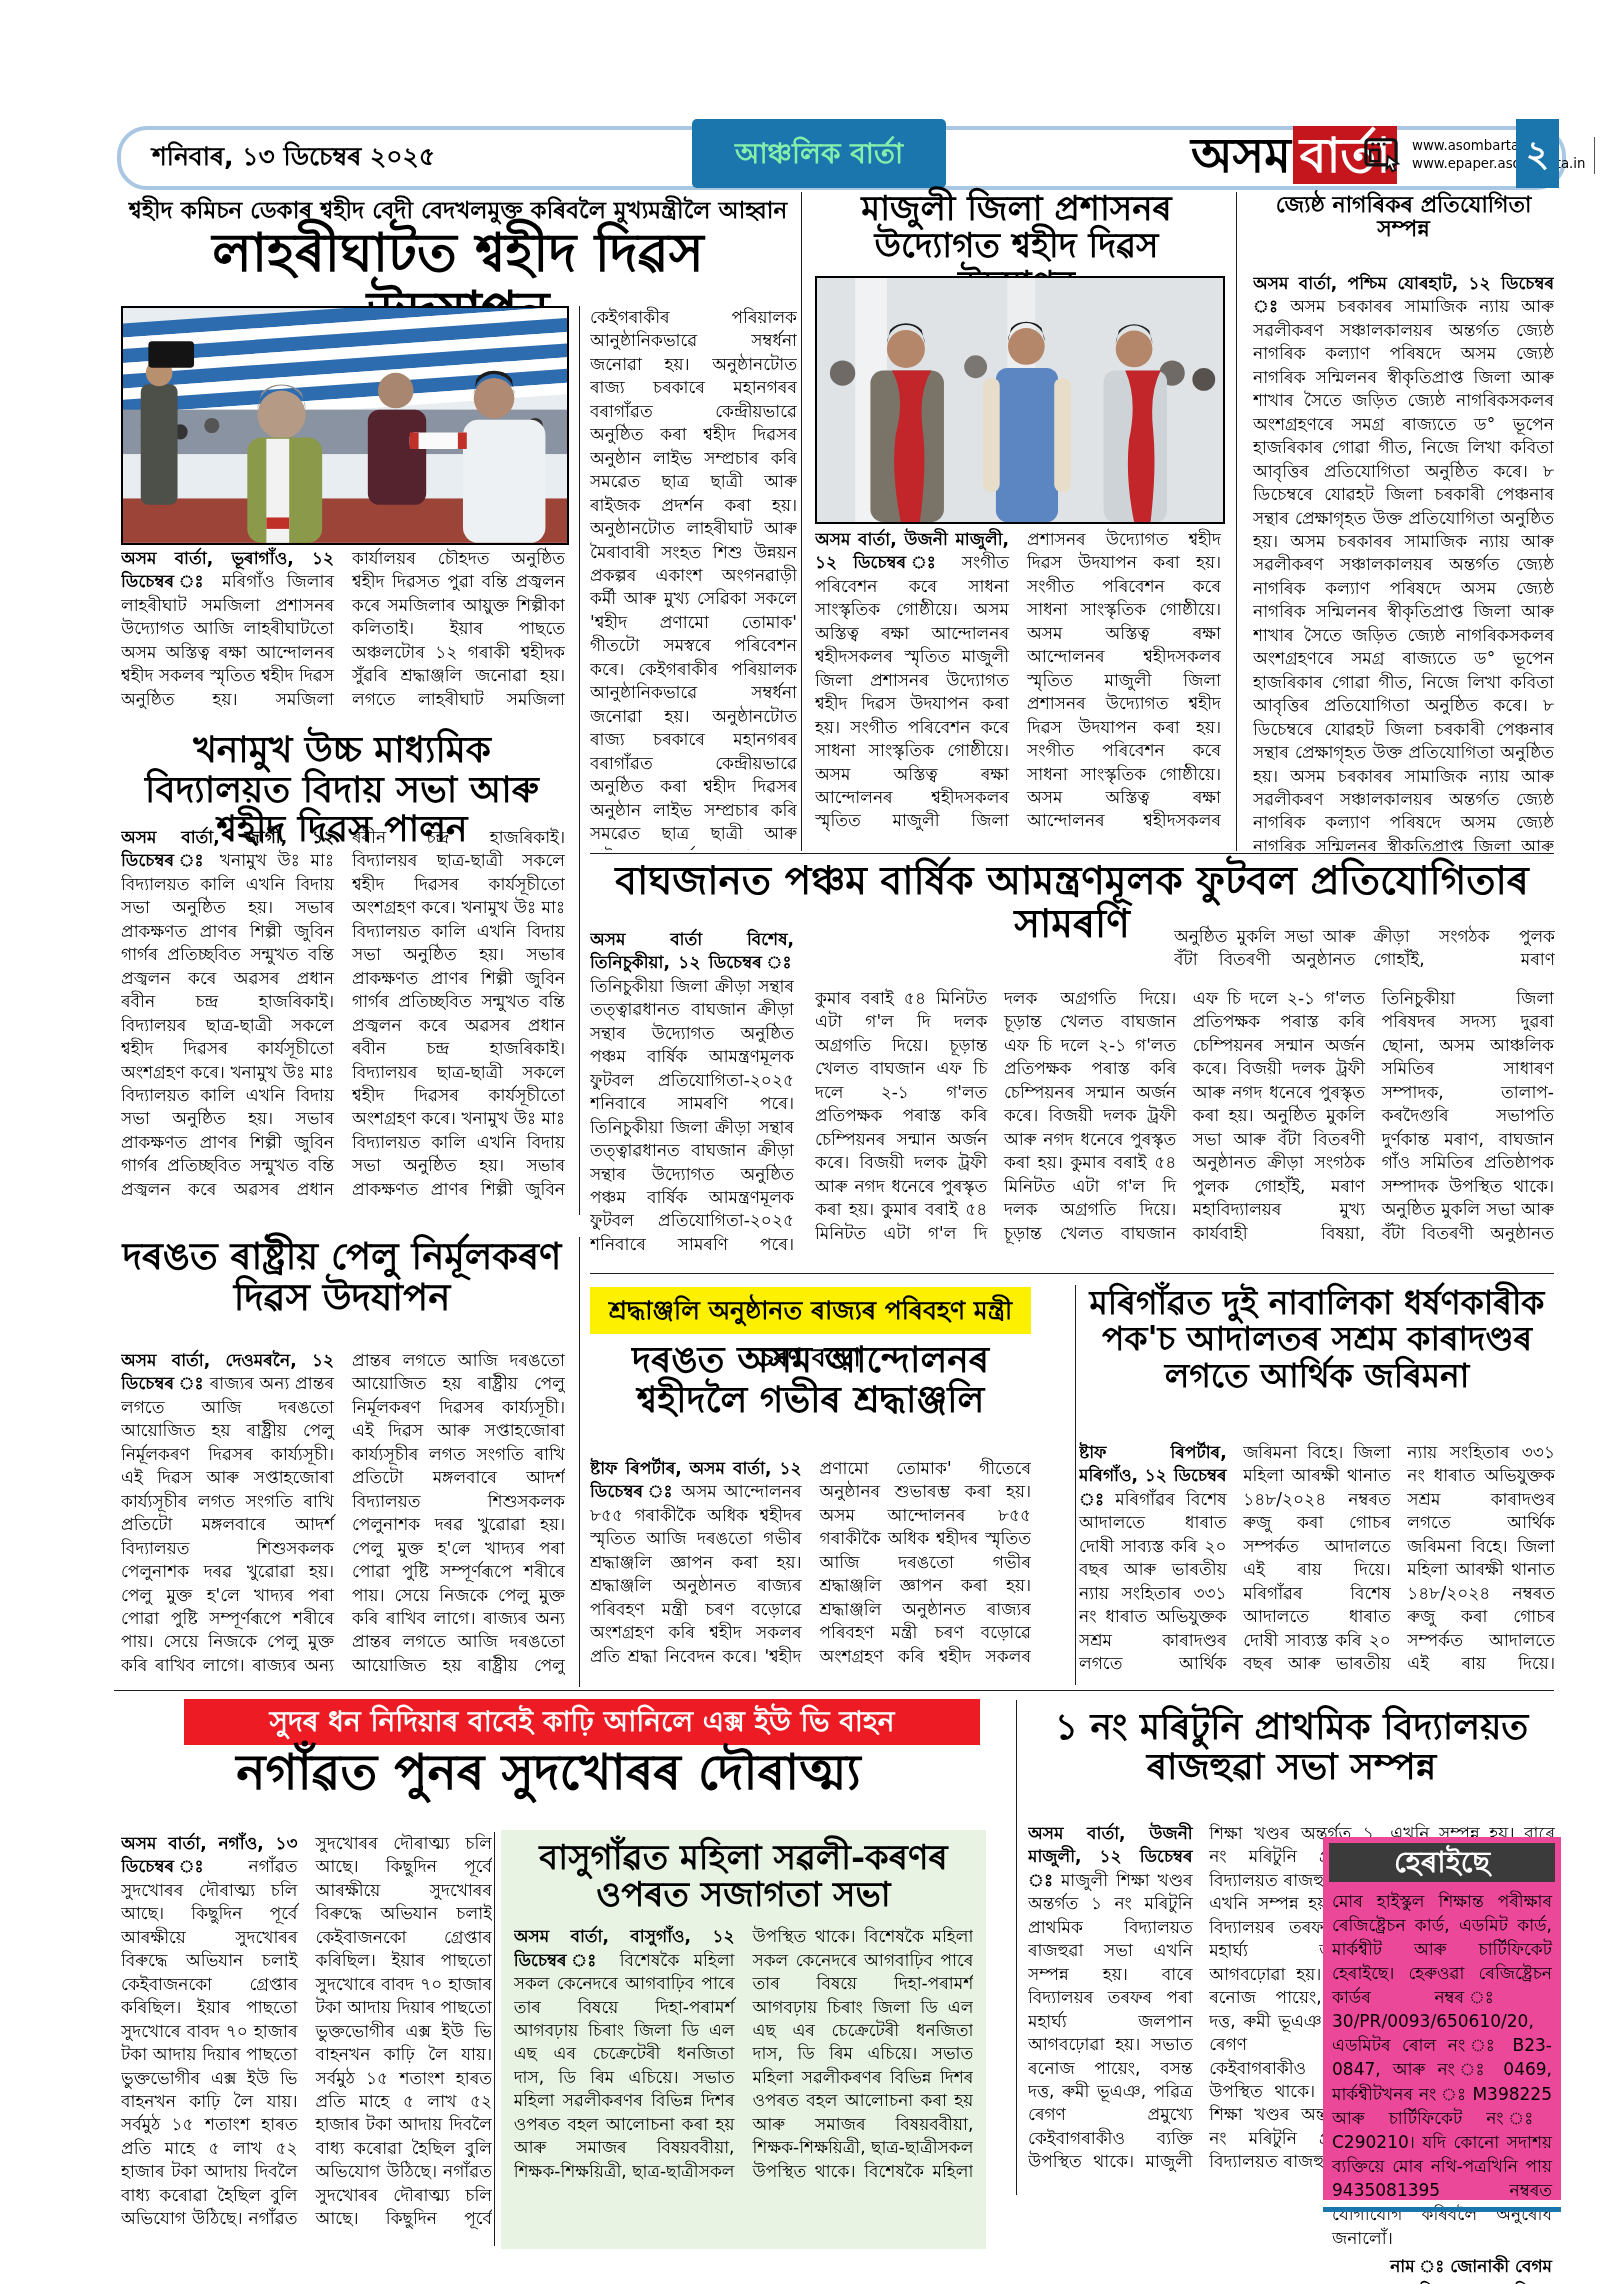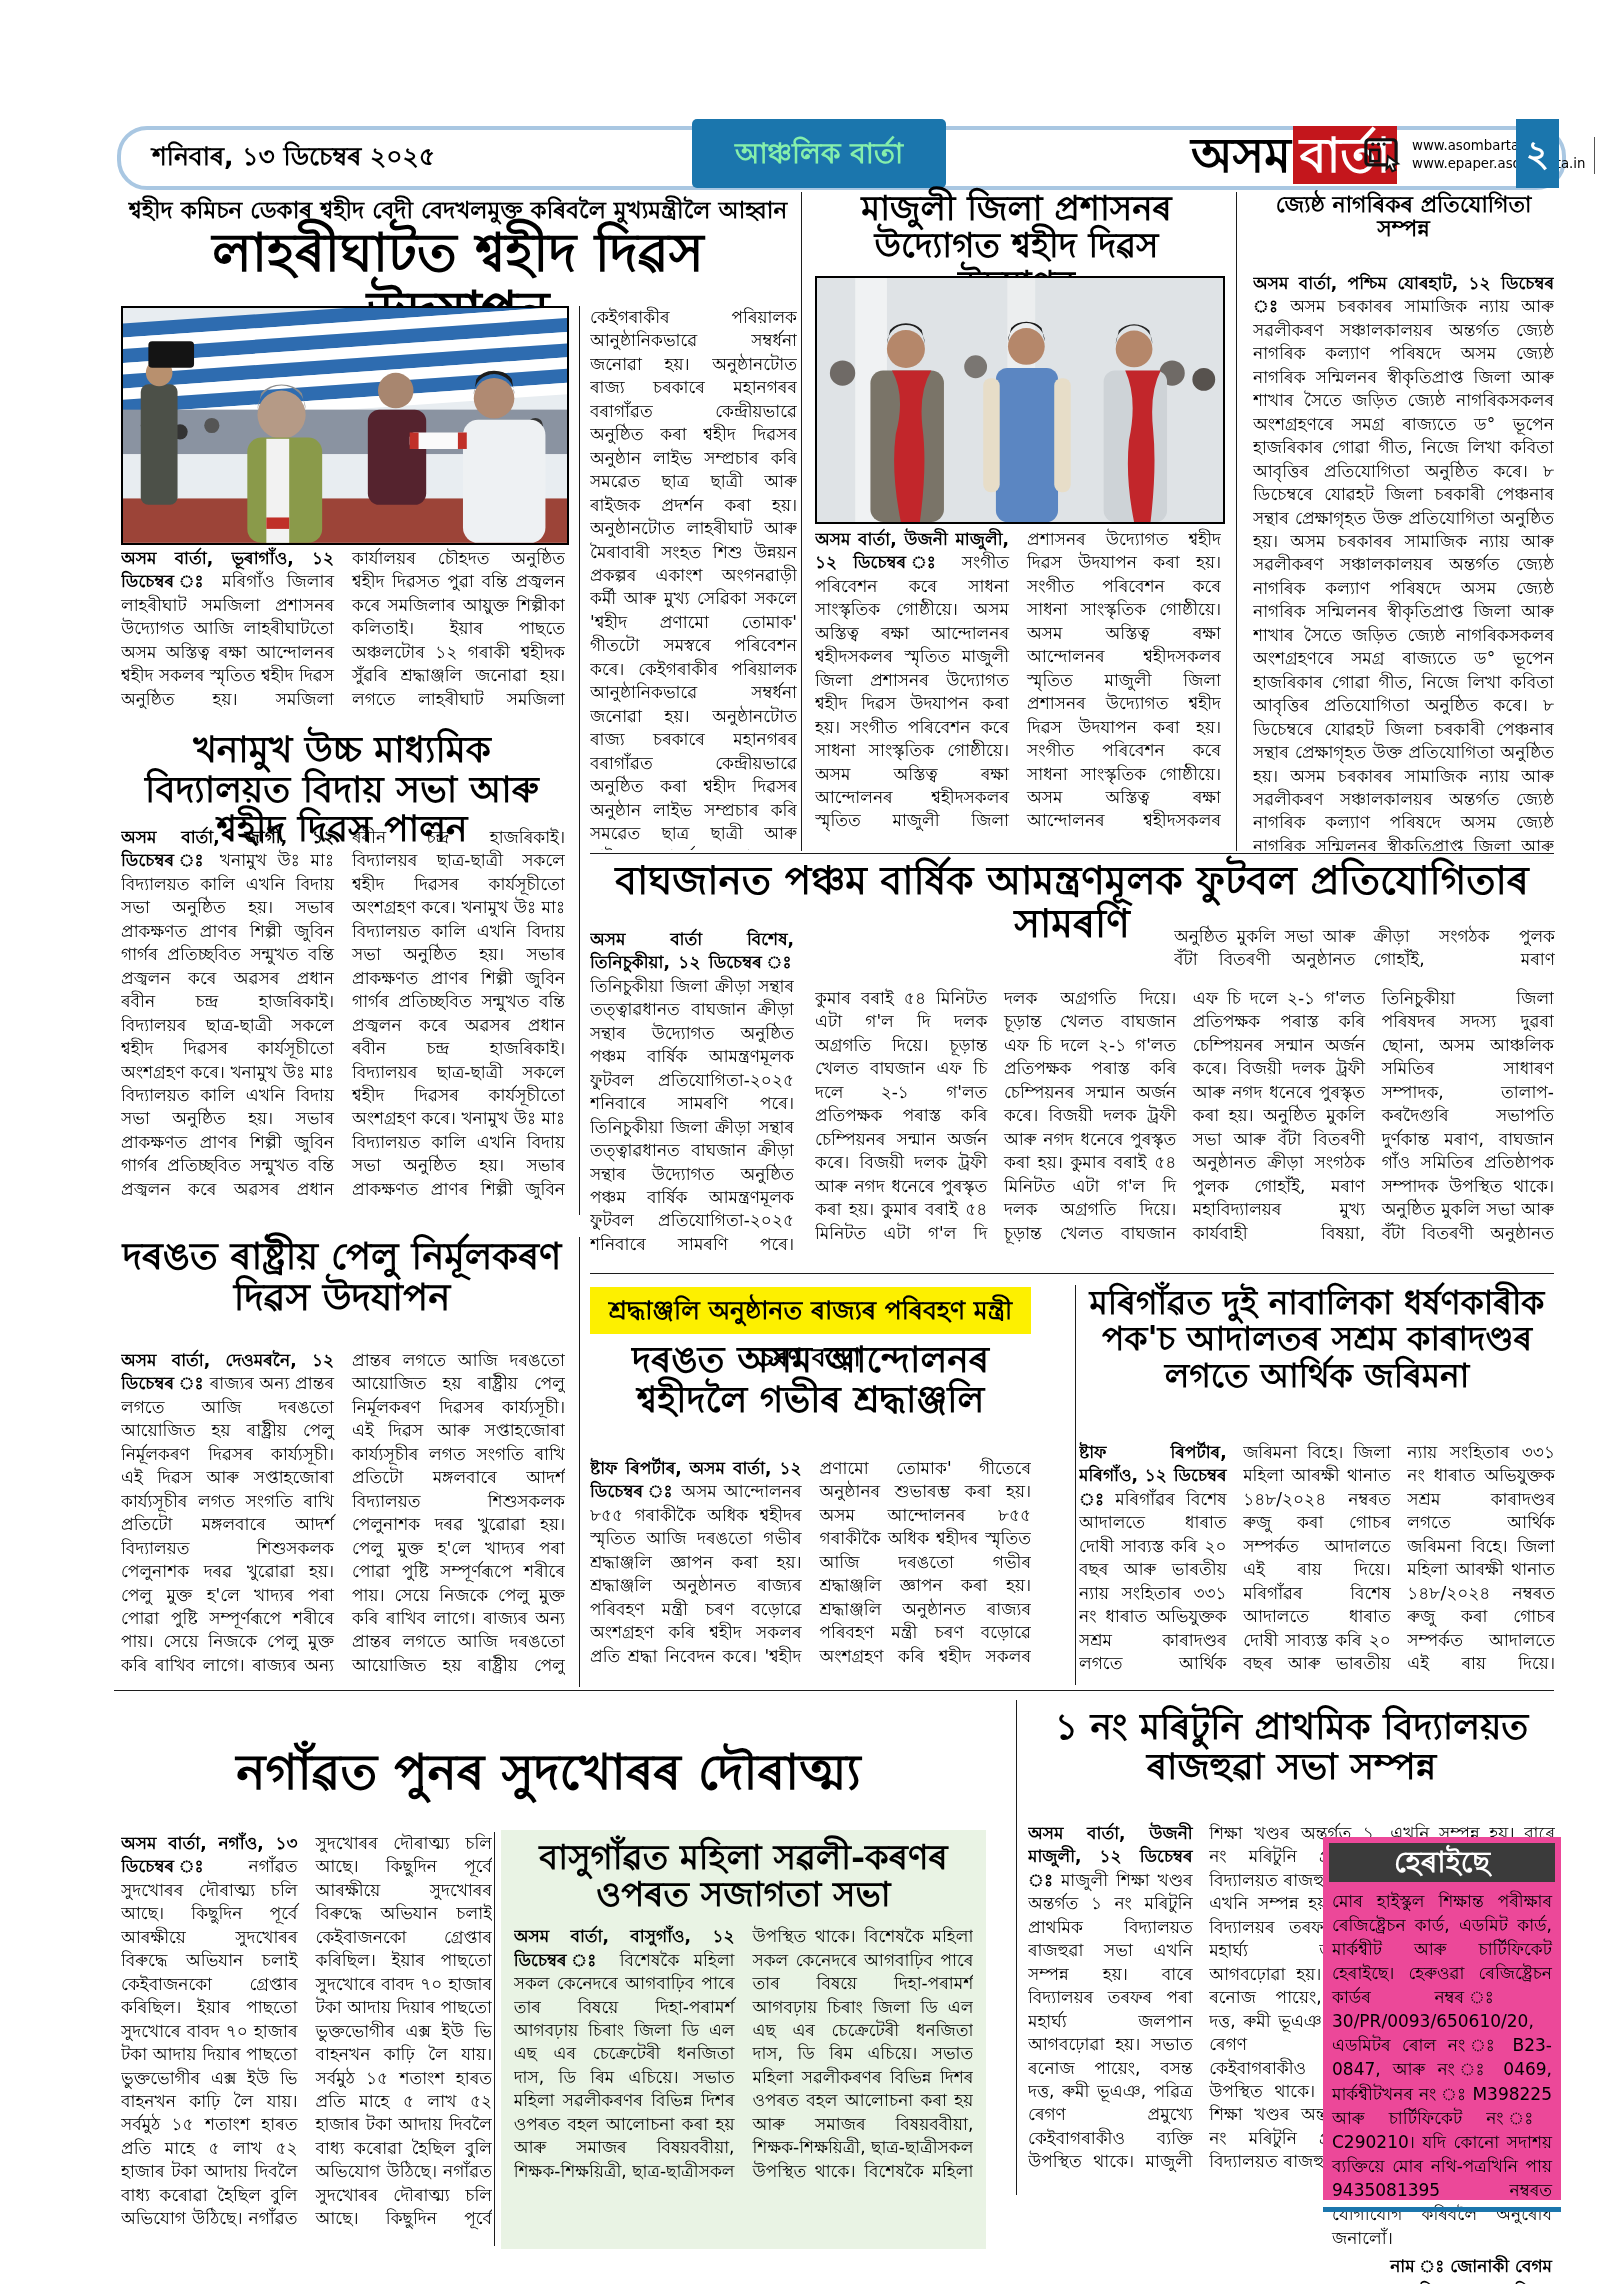--- a/index.html
+++ b/index.html
@@ -168,20 +168,21 @@
     <span class="byl">ষ্টাফ ৰিপৰ্টাৰ, অসম বাৰ্তা, ১২ ডিচেম্বৰ ঃ</span>
     <span>অসম আন্দোলনৰ ৮৫৫ গৰাকীকৈ অধিক শ্বহীদৰ স্মৃতিত আজি দৰঙতো গভীৰ শ্ৰদ্ধাঞ্জলি জ্ঞাপন কৰা হয়। শ্ৰদ্ধাঞ্জলি অনুষ্ঠানত ৰাজ্যৰ পৰিবহণ মন্ত্ৰী চৰণ বড়োৱে অংশগ্ৰহণ কৰি শ্বহীদ সকলৰ প্ৰতি শ্ৰদ্ধা নিবেদন কৰে। 'শ্বহীদ প্ৰণামো তোমাক' গীতেৰে অনুষ্ঠানৰ শুভাৰম্ভ কৰা হয়। অসম আন্দোলনৰ ৮৫৫ গৰাকীকৈ অধিক শ্বহীদৰ স্মৃতিত আজি দৰঙতো গভীৰ শ্ৰদ্ধাঞ্জলি জ্ঞাপন কৰা হয়। শ্ৰদ্ধাঞ্জলি অনুষ্ঠানত ৰাজ্যৰ পৰিবহণ মন্ত্ৰী চৰণ বড়োৱে অংশগ্ৰহণ কৰি শ্বহীদ সকলৰ প্ৰতি শ্ৰদ্ধা নিবেদন কৰে। 'শ্বহীদ প্ৰণামো তোমাক' গীতেৰে অনুষ্ঠানৰ শুভাৰম্ভ কৰা হয়। অসম আন্দোলনৰ ৮৫৫ গৰাকীকৈ অধিক শ্বহীদৰ স্মৃতিত আজি দৰঙতো গভীৰ শ্ৰদ্ধাঞ্জলি জ্ঞাপন কৰা হয়। শ্ৰদ্ধাঞ্জলি অনুষ্ঠানত ৰাজ্যৰ পৰিবহণ মন্ত্ৰী চৰণ বড়োৱে অংশগ্ৰহণ কৰি শ্বহীদ সকলৰ প্ৰতি শ্ৰদ্ধা নিবেদন কৰে। 'শ্বহীদ প্ৰণামো তোমাক' গীতেৰে অনুষ্ঠানৰ শুভাৰম্ভ কৰা হয়।</span>
   </div>
 
   <div class="abs hl" style="left:1079px;top:1285px;width:476px;font-size:33px;">মৰিগাঁৱত দুই নাবালিকা ধৰ্ষণকাৰীক পক'চ আদালতৰ সশ্ৰম কাৰাদণ্ডৰ লগতে আৰ্থিক জৰিমনা</div>
   <div class="abs bodytext cols3" style="left:1079px;top:1441px;width:476px;height:244px;">
     <span class="byl">ষ্টাফ ৰিপৰ্টাৰ, মৰিগাঁও, ১২ ডিচেম্বৰ ঃ</span>
     <span>মৰিগাঁৱৰ বিশেষ আদালতে ধাৰাত দোষী সাব্যস্ত কৰি ২০ বছৰ আৰু ভাৰতীয় ন্যায় সংহিতাৰ ৩৩১ নং ধাৰাত অভিযুক্তক সশ্ৰম কাৰাদণ্ডৰ লগতে আৰ্থিক জৰিমনা বিহে। জিলা মহিলা আৰক্ষী থানাত ১৪৮/২০২৪ নম্বৰত ৰুজু কৰা গোচৰ সম্পৰ্কত আদালতে এই ৰায় দিয়ে। মৰিগাঁৱৰ বিশেষ আদালতে ধাৰাত দোষী সাব্যস্ত কৰি ২০ বছৰ আৰু ভাৰতীয় ন্যায় সংহিতাৰ ৩৩১ নং ধাৰাত অভিযুক্তক সশ্ৰম কাৰাদণ্ডৰ লগতে আৰ্থিক জৰিমনা বিহে। জিলা মহিলা আৰক্ষী থানাত ১৪৮/২০২৪ নম্বৰত ৰুজু কৰা গোচৰ সম্পৰ্কত আদালতে এই ৰায় দিয়ে। মৰিগাঁৱৰ বিশেষ আদালতে ধাৰাত দোষী সাব্যস্ত কৰি ২০ বছৰ আৰু ভাৰতীয় ন্যায় সংহিতাৰ ৩৩১ নং ধাৰাত অভিযুক্তক সশ্ৰম কাৰাদণ্ডৰ লগতে আৰ্থিক জৰিমনা বিহে। জিলা মহিলা আৰক্ষী থানাত ১৪৮/২০২৪ নম্বৰত ৰুজু কৰা গোচৰ সম্পৰ্কত আদালতে এই ৰায় দিয়ে। মৰিগাঁৱৰ বিশেষ আদালতে ধাৰাত দোষী সাব্যস্ত কৰি ২০ বছৰ আৰু ভাৰতীয় ন্যায় সংহিতাৰ ৩৩১ নং ধাৰাত অভিযুক্তক সশ্ৰম কাৰাদণ্ডৰ লগতে আৰ্থিক জৰিমনা বিহে। জিলা মহিলা আৰক্ষী থানাত ১৪৮/২০২৪ নম্বৰত ৰুজু কৰা গোচৰ সম্পৰ্কত আদালতে এই ৰায় দিয়ে।</span>
   </div>
 
+  <div class="abs redbox" style="left:184px;top:1699px;width:796px;height:46px;font-size:28px;line-height:46px;">সুদৰ ধন নিদিয়াৰ বাবেই কাঢ়ি আনিলে এক্স ইউ ভি বাহন</div>
   <div class="abs hl" style="left:117px;top:1746px;width:863px;font-size:49px;">নগাঁৱত পুনৰ সুদখোৰৰ দৌৰাত্ম্য</div>
   <div class="abs bodytext cols2" style="left:121px;top:1832px;width:371px;height:414px;">
     <span class="byl">অসম বাৰ্তা, নগাঁও, ১৩ ডিচেম্বৰ ঃ</span>
     <span>নগাঁৱত সুদখোৰৰ দৌৰাত্ম্য চলি আছে। কিছুদিন পূৰ্বে আৰক্ষীয়ে সুদখোৰৰ বিৰুদ্ধে অভিযান চলাই কেইবাজনকো গ্ৰেপ্তাৰ কৰিছিল। ইয়াৰ পাছতো সুদখোৰে বাবদ ৭০ হাজাৰ টকা আদায় দিয়াৰ পাছতো ভুক্তভোগীৰ এক্স ইউ ভি বাহনখন কাঢ়ি লৈ যায়। সৰ্বমুঠ ১৫ শতাংশ হাৰত প্ৰতি মাহে ৫ লাখ ৫২ হাজাৰ টকা আদায় দিবলৈ বাধ্য কৰোৱা হৈছিল বুলি অভিযোগ উঠিছে। নগাঁৱত সুদখোৰৰ দৌৰাত্ম্য চলি আছে। কিছুদিন পূৰ্বে আৰক্ষীয়ে সুদখোৰৰ বিৰুদ্ধে অভিযান চলাই কেইবাজনকো গ্ৰেপ্তাৰ কৰিছিল। ইয়াৰ পাছতো সুদখোৰে বাবদ ৭০ হাজাৰ টকা আদায় দিয়াৰ পাছতো ভুক্তভোগীৰ এক্স ইউ ভি বাহনখন কাঢ়ি লৈ যায়। সৰ্বমুঠ ১৫ শতাংশ হাৰত প্ৰতি মাহে ৫ লাখ ৫২ হাজাৰ টকা আদায় দিবলৈ বাধ্য কৰোৱা হৈছিল বুলি অভিযোগ উঠিছে। নগাঁৱত সুদখোৰৰ দৌৰাত্ম্য চলি আছে। কিছুদিন পূৰ্বে আৰক্ষীয়ে সুদখোৰৰ বিৰুদ্ধে অভিযান চলাই কেইবাজনকো গ্ৰেপ্তাৰ কৰিছিল। ইয়াৰ পাছতো সুদখোৰে বাবদ ৭০ হাজাৰ টকা আদায় দিয়াৰ পাছতো ভুক্তভোগীৰ এক্স ইউ ভি বাহনখন কাঢ়ি লৈ যায়। সৰ্বমুঠ ১৫ শতাংশ হাৰত প্ৰতি মাহে ৫ লাখ ৫২ হাজাৰ টকা আদায় দিবলৈ বাধ্য কৰোৱা হৈছিল বুলি অভিযোগ উঠিছে। নগাঁৱত সুদখোৰৰ দৌৰাত্ম্য চলি আছে। কিছুদিন পূৰ্বে আৰক্ষীয়ে সুদখোৰৰ বিৰুদ্ধে অভিযান চলাই কেইবাজনকো গ্ৰেপ্তাৰ কৰিছিল। ইয়াৰ পাছতো সুদখোৰে বাবদ ৭০ হাজাৰ টকা আদায় দিয়াৰ পাছতো ভুক্তভোগীৰ এক্স ইউ ভি বাহনখন কাঢ়ি লৈ যায়। সৰ্বমুঠ ১৫ শতাংশ হাৰত প্ৰতি মাহে ৫ লাখ ৫২ হাজাৰ টকা আদায় দিবলৈ বাধ্য কৰোৱা হৈছিল বুলি অভিযোগ উঠিছে।</span>
   </div>
 
   <div class="abs greenbox" style="left:501px;top:1830px;width:485px;height:419px;">
     <div class="hl" style="margin:9px 12.7px 0;font-size:34px;">বাসুগাঁৱত মহিলা সৱলী-কৰণৰ ওপৰত সজাগতা সভা</div>
     <div class="bodytext cols2" style="margin:11.4px 12.7px 0;height:273px;">
       <span class="byl">অসম বাৰ্তা, বাসুগাঁও, ১২ ডিচেম্বৰ ঃ</span>

